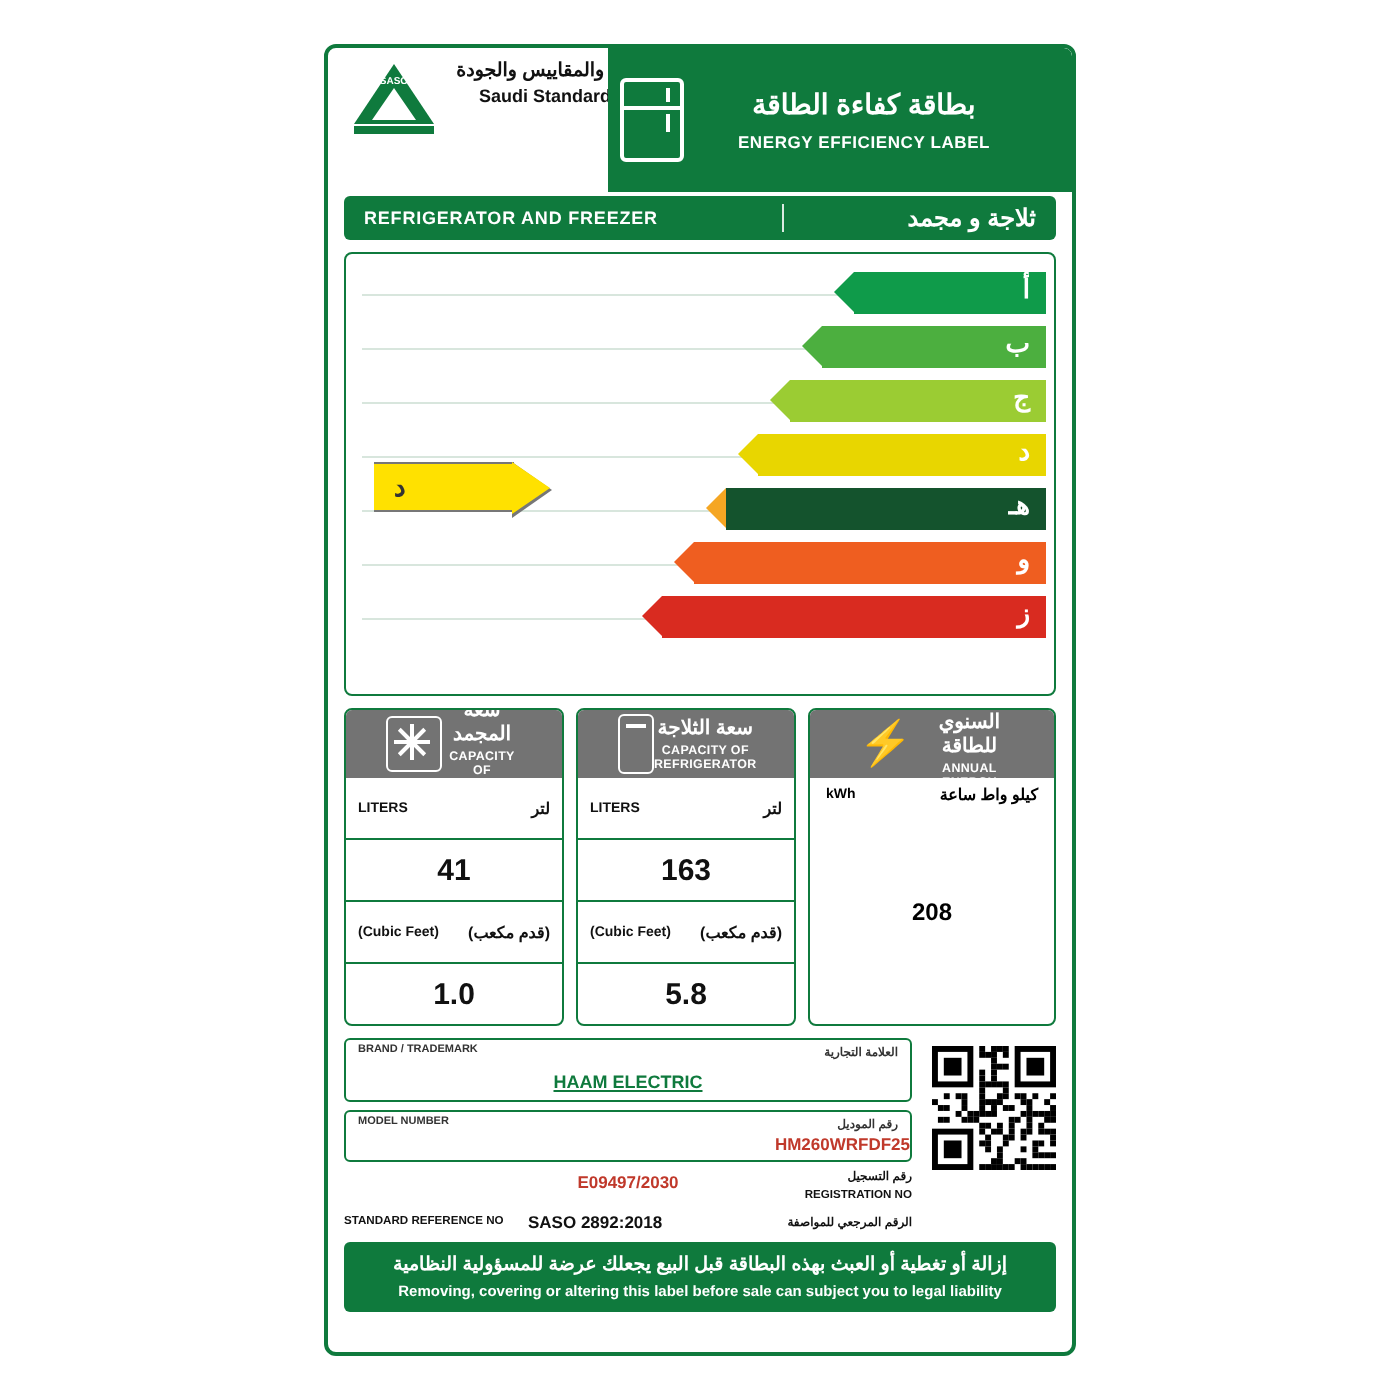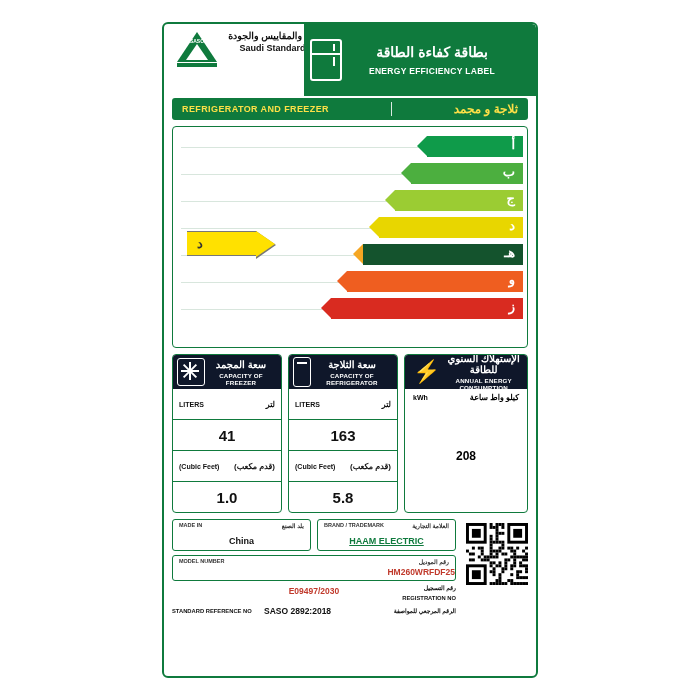--- a/index.html
+++ b/index.html
@@ -48,21 +48,21 @@
   .saso-logo .bar{position:absolute;left:3px;top:33px;width:40px;height:4px;background:#0f7a3d;}
   .saso-logo .lbl{position:absolute;left:0;top:8px;width:46px;text-align:center;font-size:5px;color:#fff;font-weight:bold;}
   .saso-txt{flex:1;text-align:right;padding-right:4px;}
   .saso-ar{font-size:9.5px;color:#111;font-weight:bold;line-height:1.3;}
   .saso-en{font-size:9px;color:#111;font-weight:bold;line-height:1.3;margin-top:1px;}
 
   
   .typebar{
     margin:2px 8px 0 8px; height:22px; background:#0f7a3d; border-radius:3px;
     display:flex; align-items:center; justify-content:space-between; padding:0 10px;
-    color:#fde047;
+    color:#ffffff;
   }
   .typebar .en{font-size:9px;font-weight:bold;letter-spacing:.4px;}
   .typebar .sep{width:1px;height:14px;background:#fff;opacity:.85;}
   .typebar .ar{font-size:12px;font-weight:bold;letter-spacing:1px;}
 
   
   .chart{
     margin:6px 8px 0 8px; border:1.5px solid #0f7a3d; border-radius:4px;
     padding:6px 0 6px 0; position:relative; height:222px; box-sizing:border-box;
   }
@@ -104,22 +104,22 @@
     border-left:20px solid #777; z-index:-1;
   }
 
   
   .panels{margin:6px 8px 0 8px; display:flex; gap:6px;}
   .panel{border:1.5px solid #0f7a3d;border-radius:4px;overflow:hidden;background:#fff;}
   .panel.freezer{width:108px;}
   .panel.fridge{width:108px;}
   .panel.energy{flex:1;}
   .p-head{
-    background:#0f172a;color:#fff;height:34px;display:flex;align-items:center;
-    justify-content:space-between;padding:0 4px;
+    background:#737373;color:#fff;height:34px;display:flex;align-items:center;
+    justify-content:space-between;padding:0 20px;
   }
   .p-head .t{text-align:center;flex:1;}
   .p-head .ar{font-size:10px;font-weight:bold;}
   .p-head .en{font-size:6.2px;font-weight:bold;letter-spacing:.2px;margin-top:2px;}
   .p-ico{width:26px;height:26px;border:1.5px solid #fff;border-radius:3px;position:relative;flex:0 0 26px;}
   .snow:before,.snow:after{content:"";position:absolute;left:11px;top:3px;width:2px;height:18px;background:#fff;}
   .snow:after{transform:rotate(90deg);}
   .snow .d1,.snow .d2{position:absolute;left:11px;top:3px;width:2px;height:18px;background:#fff;}
   .snow .d1{transform:rotate(45deg);} .snow .d2{transform:rotate(-45deg);}
   .bottle{width:16px;height:28px;border:1.5px solid #fff;border-radius:3px;position:relative;flex:0 0 16px;}
@@ -324,25 +324,20 @@
           <span class="p-unit-ar">كيلو واط ساعة</span>
         </div>
         <div class="energy-num">208</div>
       </div>
     </div>
   </div>
 
   <div class="info">
     <div class="info-left">
       <div class="brandrow">
-        <div class="cell">
-          <span class="cap-en">MADE IN</span>
-          <span class="cap-ar">بلد الصنع</span>
-          <span class="v">China</span>
-        </div>
         <div class="cell">
           <span class="cap-en">BRAND / TRADEMARK</span>
           <span class="cap-ar">العلامة التجارية</span>
           <span class="v green">HAAM ELECTRIC</span>
         </div>
       </div>
       <div class="modelrow">
         <span class="cap-en">MODEL NUMBER</span>
         <span class="cap-ar">رقم الموديل</span>
         <span class="v">HM260WRFDF25</span>
@@ -491,13 +486,17 @@
             <rect x="41.333333333333336" y="0" width="20.666666666666668" height="20.666666666666668" fill="#000"></rect>
             <rect x="44.28571428571429" y="2.9523809523809526" width="14.761904761904763" height="14.761904761904763" fill="#fff"></rect>
             <rect x="47.23809523809524" y="5.904761904761905" width="8.857142857142858" height="8.857142857142858" fill="#000"></rect>
             <rect x="0" y="41.333333333333336" width="20.666666666666668" height="20.666666666666668" fill="#000"></rect>
             <rect x="2.9523809523809526" y="44.28571428571429" width="14.761904761904763" height="14.761904761904763" fill="#fff"></rect>
             <rect x="5.904761904761905" y="47.23809523809524" width="8.857142857142858" height="8.857142857142858" fill="#000"></rect>
           </svg></div>
       </div>
   </div>
 
+  <div class="footer">
+    <div class="ar">إزالة أو تغطية أو العبث بهذه البطاقة قبل البيع يجعلك عرضة للمسؤولية النظامية</div>
+    <div class="en">Removing, covering or altering this label before sale can subject you to legal liability</div>
+  </div>
 </div>
 
 </body></html>

